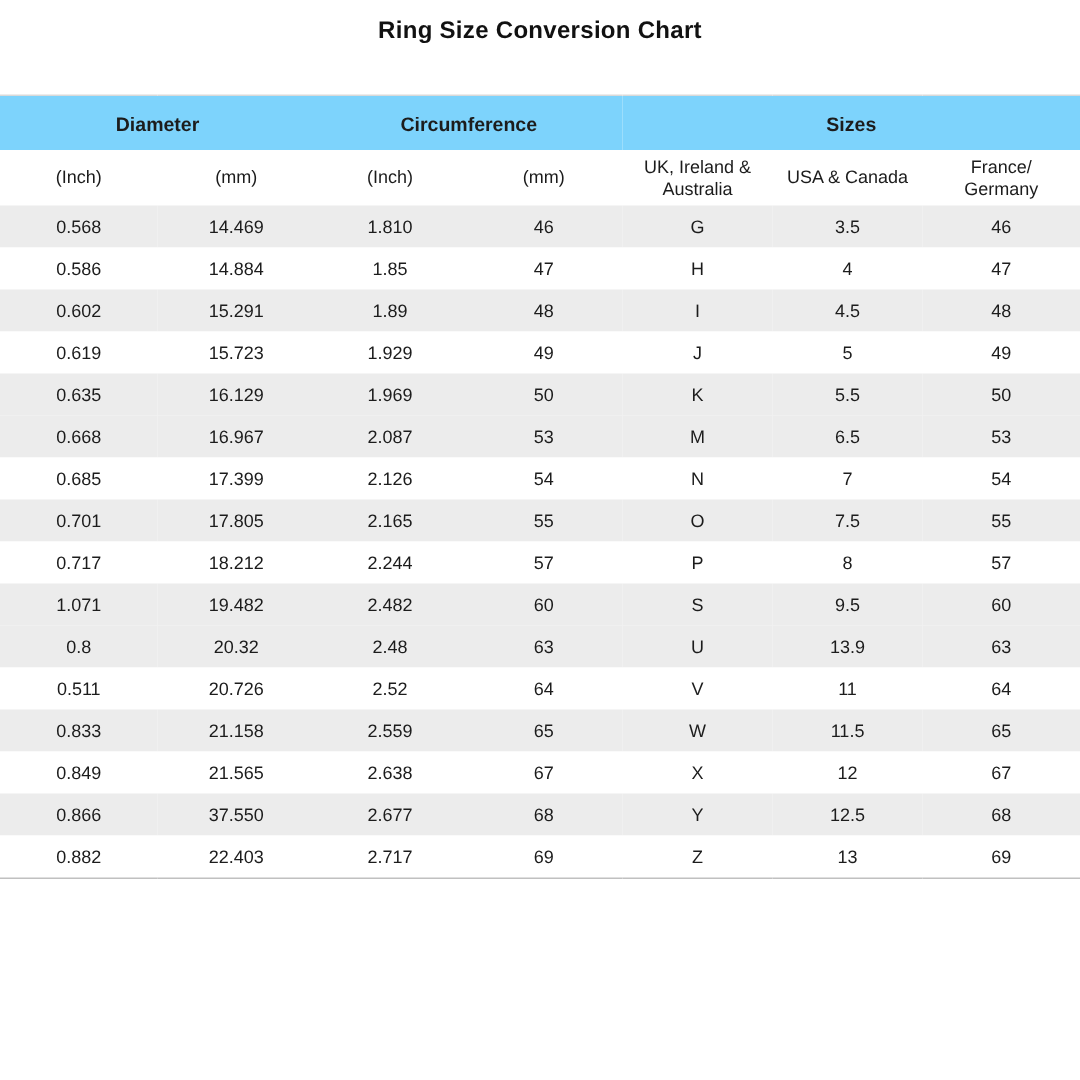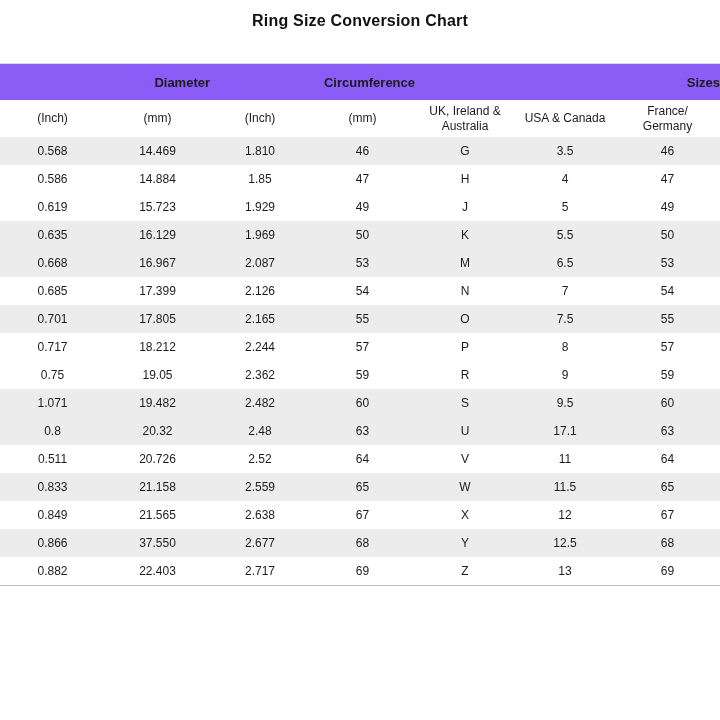--- a/index.html
+++ b/index.html
@@ -37,25 +37,25 @@
     font-size: 12px;
   }
   col.c1 { width: 105px; }
   col.c2 { width: 105px; }
   col.c3 { width: 100px; }
   col.c4 { width: 105px; }
   col.c5 { width: 100px; }
   col.c6 { width: 100px; }
   col.c7 { width: 105px; }
   tr.group-header-row th {
-    background: #8b5cf6;
+    background: #7dd3fc;
     height: 36px;
     font-weight: bold;
     font-size: 13px;
-    text-align: right;
+    text-align: center;
     vertical-align: middle;
     padding: 0;
   }
   tr.sub-header-row th {
     background: #ffffff;
     height: 37px;
     font-weight: normal;
     font-size: 12px;
     text-align: center;
     vertical-align: middle;
@@ -118,20 +118,29 @@
         </tr>
         <tr>
           <td>0.586</td>
           <td>14.884</td>
           <td>1.85</td>
           <td>47</td>
           <td>H</td>
           <td>4</td>
           <td>47</td>
         </tr>
+        <tr class="stripe">
+          <td>0.602</td>
+          <td>15.291</td>
+          <td>1.89</td>
+          <td>48</td>
+          <td>I</td>
+          <td>4.5</td>
+          <td>48</td>
+        </tr>
         <tr>
           <td>0.619</td>
           <td>15.723</td>
           <td>1.929</td>
           <td>49</td>
           <td>J</td>
           <td>5</td>
           <td>49</td>
         </tr>
         <tr class="stripe">
@@ -172,45 +181,36 @@
         </tr>
         <tr>
           <td>0.717</td>
           <td>18.212</td>
           <td>2.244</td>
           <td>57</td>
           <td>P</td>
           <td>8</td>
           <td>57</td>
         </tr>
-        <tr>
-          <td>0.75</td>
-          <td>19.05</td>
-          <td>2.362</td>
-          <td>59</td>
-          <td>R</td>
-          <td>9</td>
-          <td>59</td>
-        </tr>
         <tr class="stripe">
           <td>1.071</td>
           <td>19.482</td>
           <td>2.482</td>
           <td>60</td>
           <td>S</td>
           <td>9.5</td>
           <td>60</td>
         </tr>
         <tr class="stripe">
           <td>0.8</td>
           <td>20.32</td>
           <td>2.48</td>
           <td>63</td>
           <td>U</td>
-          <td>17.1</td>
+          <td>13.9</td>
           <td>63</td>
         </tr>
         <tr>
           <td>0.511</td>
           <td>20.726</td>
           <td>2.52</td>
           <td>64</td>
           <td>V</td>
           <td>11</td>
           <td>64</td>

